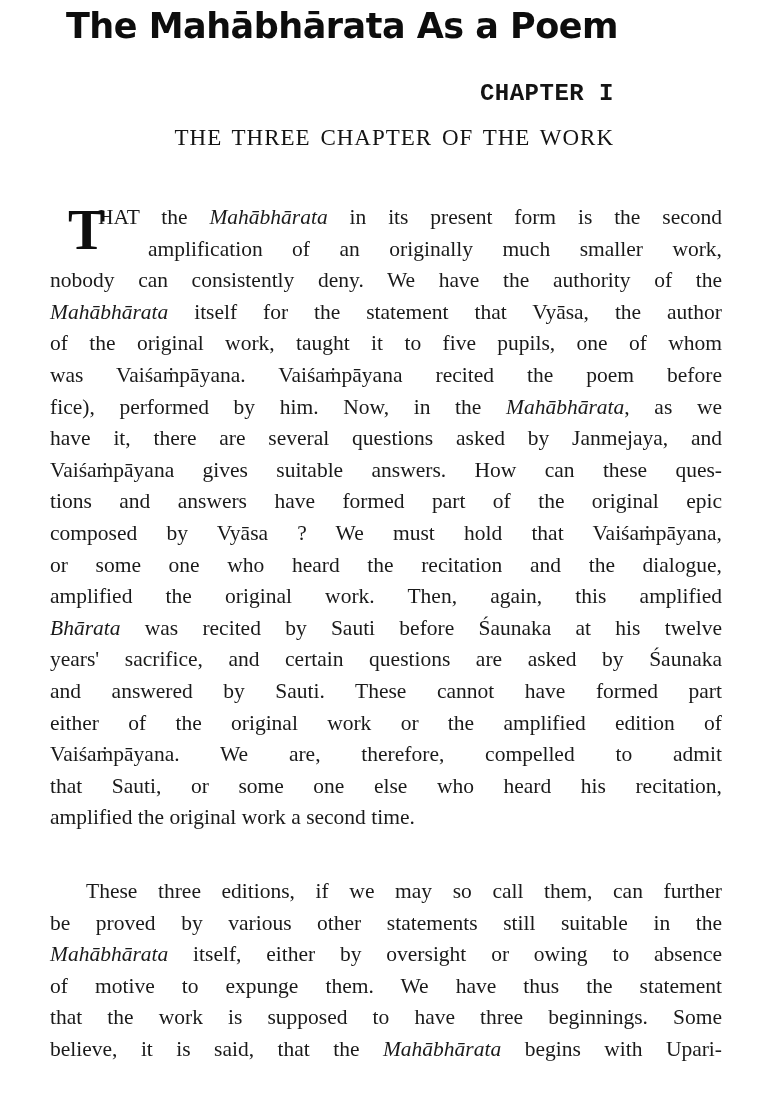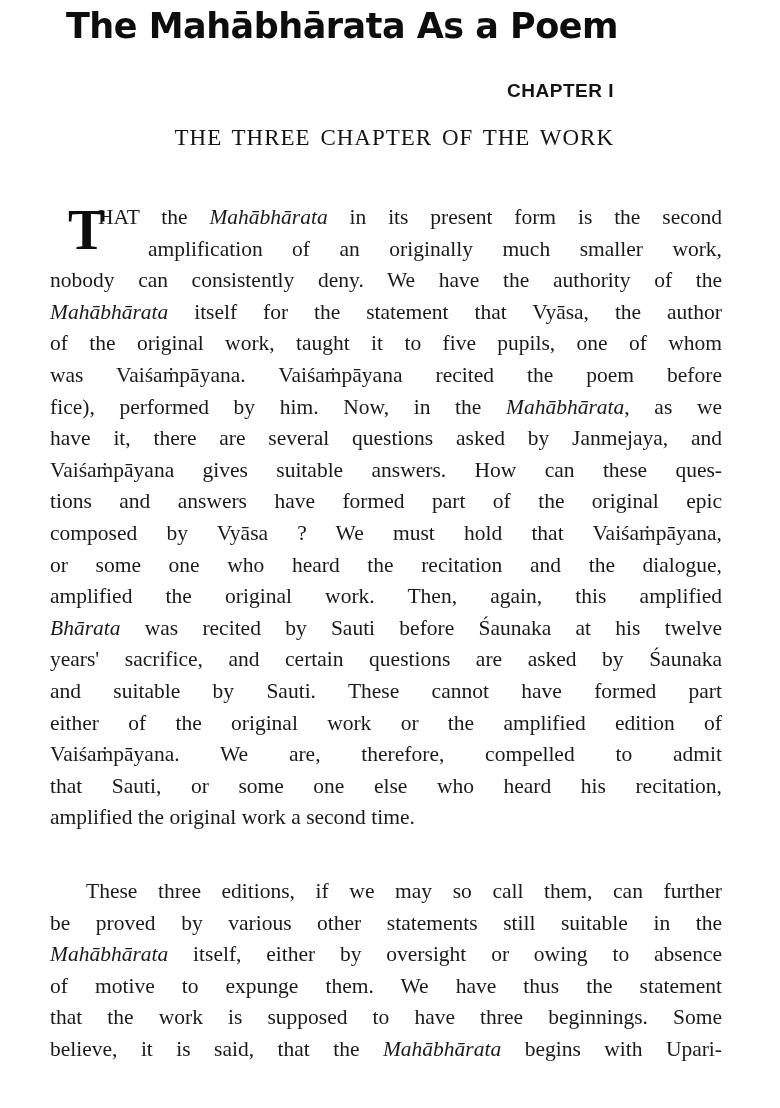--- a/index.html
+++ b/index.html
@@ -5,22 +5,22 @@
   html, body { margin: 0; padding: 0; background: #ffffff; }
   body { width: 780px; height: 1108px; overflow: hidden; position: relative; color: #141414; }
   .page { position: absolute; left: 0; top: 0; width: 680px; height: 1108px; border-radius: 20px; }
   .book-title {
     position: absolute; right: 62px; top: 6px;
     font-family: "DejaVu Sans", sans-serif; font-weight: bold;
     font-size: 35px; letter-spacing: -0.5px; color: #0d0d0d; white-space: nowrap;
   }
   .chapter-label {
     position: absolute; right: 66px; top: 80px;
-    font-family: Liberation Sans, sans-serif; font-weight: bold;
-    font-size: 19px; letter-spacing: 0.5px; white-space: nowrap; text-align: center;
+    font-family: Liberation Mono, monospace; font-weight: bold;
+    font-size: 24px; letter-spacing: 0.5px; white-space: nowrap; text-align: center;
   }
   .chapter-title {
     position: absolute; right: 66px; top: 125px;
     font-family: "Liberation Serif", serif; font-size: 23px;
     letter-spacing: 1px; word-spacing: 3px; white-space: nowrap;
   }
   .body-text {
     position: absolute; left: 50px; width: 672px;
     font-family: "Liberation Serif", serif; font-size: 21.5px;
     line-height: 31.6px; text-align: justify; color: #1a1a1a;
@@ -59,21 +59,21 @@
         <div class="line"><span>was Vaiśaṁpāyana. Vaiśaṁpāyana recited the poem before</span></div>
         <div class="line"><span>fice), performed by him. Now, in the </span><i>Mahābhārata</i><span>, as we</span></div>
         <div class="line"><span>have it, there are several questions asked by Janmejaya, and</span></div>
         <div class="line"><span>Vaiśaṁpāyana gives suitable answers. How can these ques-</span></div>
         <div class="line"><span>tions and answers have formed part of the original epic</span></div>
         <div class="line"><span>composed by Vyāsa ? We must hold that Vaiśaṁpāyana,</span></div>
         <div class="line"><span>or some one who heard the recitation and the dialogue,</span></div>
         <div class="line"><span>amplified the original work. Then, again, this amplified</span></div>
         <div class="line"><i>Bhārata</i><span> was recited by Sauti before Śaunaka at his twelve</span></div>
         <div class="line"><span>years' sacrifice, and certain questions are asked by Śaunaka</span></div>
-        <div class="line"><span>and suitable by Sauti. These cannot have formed part</span></div>
+        <div class="line"><span>and answered by Sauti. These cannot have formed part</span></div>
         <div class="line"><span>either of the original work or the amplified edition of</span></div>
         <div class="line"><span>Vaiśaṁpāyana. We are, therefore, compelled to admit</span></div>
         <div class="line"><span>that Sauti, or some one else who heard his recitation,</span></div>
         <div class="line last"><span>amplified the original work a second time.</span></div>
       </div>
   </div>
 
   <div class="body-text p2">
     <div id="p2-lines">
         <div class="line indent-p"><span>These three editions, if we may so call them, can further</span></div>

